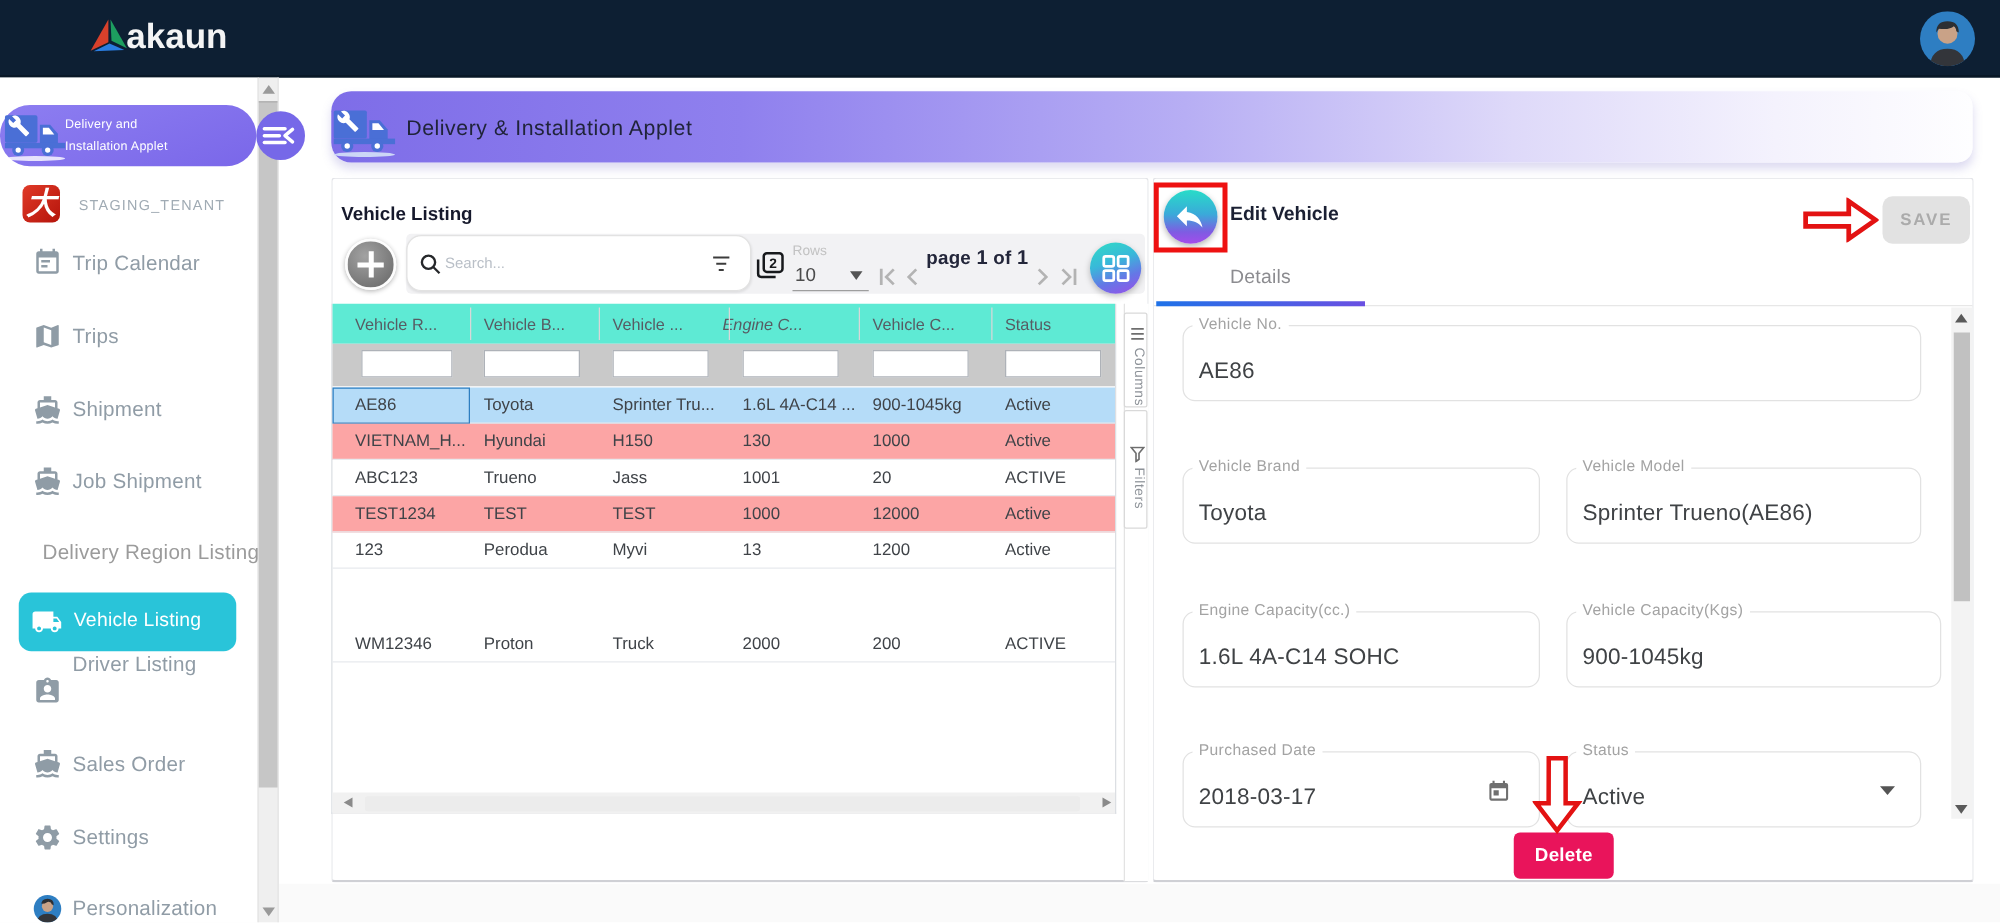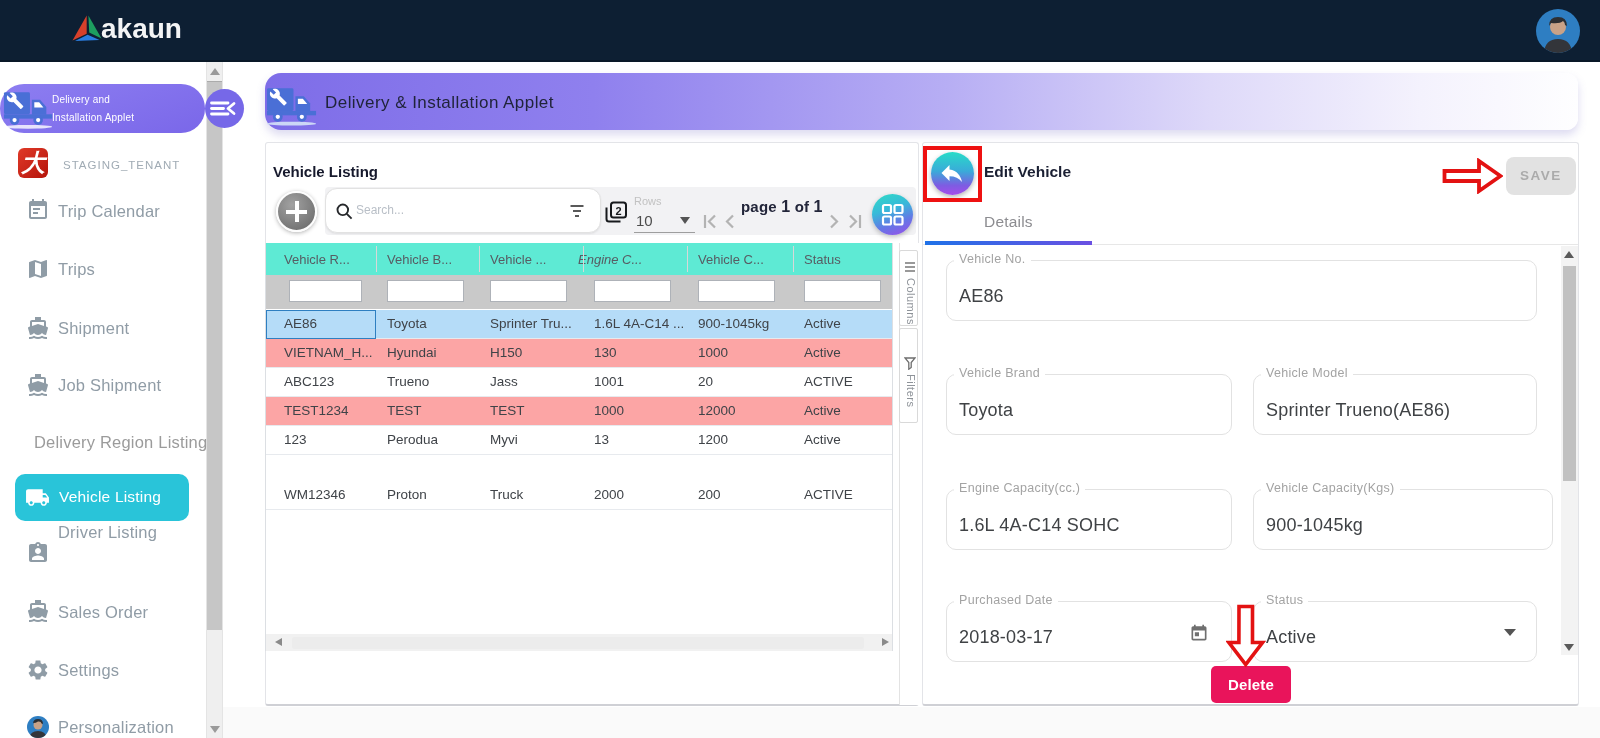--- a/index.html
+++ b/index.html
@@ -321,21 +321,21 @@
       <div class="cell" style="left:538px;width:85px;">Active</div>
     </div>
     <div class="row" style="top:183.3px;">
       <div class="cell" style="left:18px;width:88px;">123</div>
       <div class="cell" style="left:121px;width:92px;">Perodua</div>
       <div class="cell" style="left:224px;width:93px;">Myvi</div>
       <div class="cell" style="left:328px;width:93px;">13</div>
       <div class="cell" style="left:432px;width:95px;">1200</div>
       <div class="cell" style="left:538px;width:85px;">Active</div>
     </div>
-    <div class="row" style="top:238px;">
+    <div class="row" style="top:258px;">
       <div class="cell" style="left:18px;width:88px;">WM12346</div>
       <div class="cell" style="left:121px;width:92px;">Proton</div>
       <div class="cell" style="left:224px;width:93px;">Truck</div>
       <div class="cell" style="left:328px;width:93px;">2000</div>
       <div class="cell" style="left:432px;width:95px;">200</div>
       <div class="cell" style="left:538px;width:85px;">ACTIVE</div>
     </div>
   </div>
   <div id="hScroll" class="abs"></div>
   <div id="hThumb" class="abs"></div>

